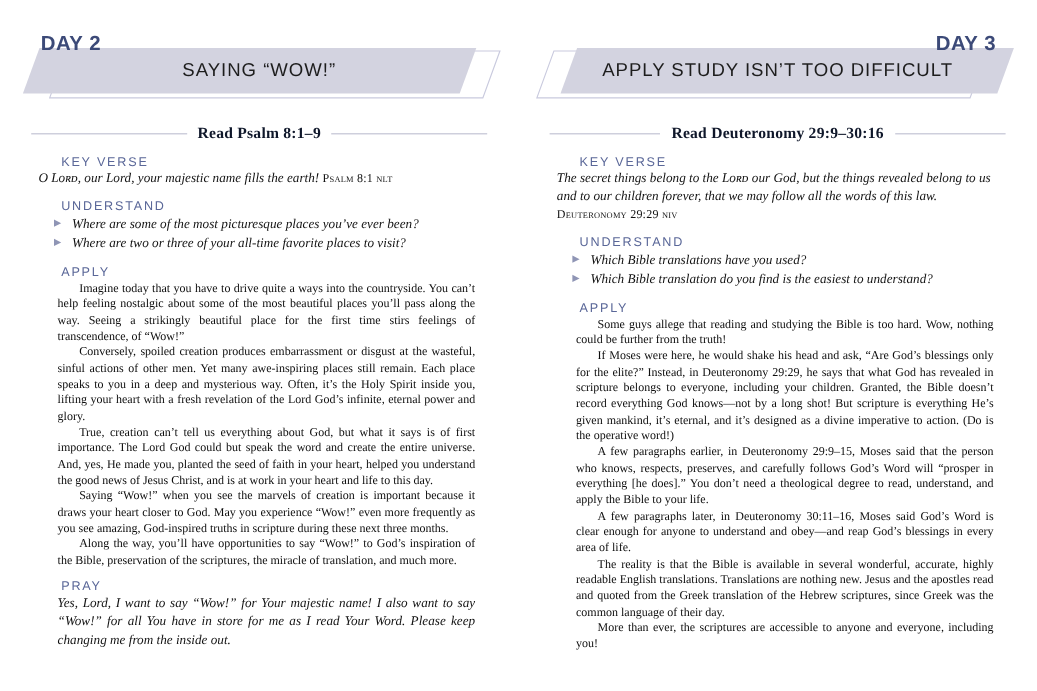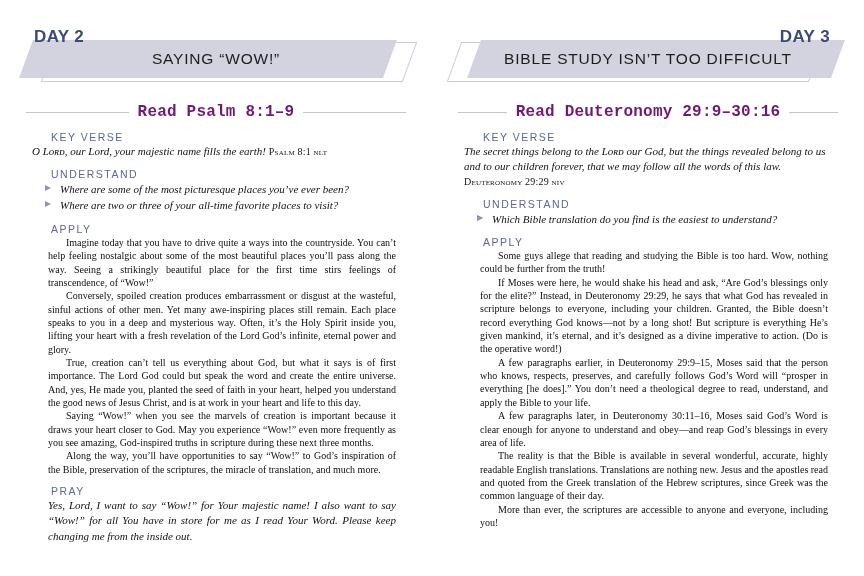--- a/index.html
+++ b/index.html
@@ -107,25 +107,25 @@
     gap: 9px;
     margin-top: 3px;
     margin-bottom: 10px;
   }
   .read-rule {
     flex: 1 1 auto;
     height: 1px;
     background: #c3c4d4;
   }
   .read-text {
-    font-family: Liberation Mono, monospace;
+    font-family: Liberation Serif, serif;
     font-weight: bold;
-    font-size: 16px;
+    font-size: 13px;
     letter-spacing: 0.2px;
-    color: #701a75;
+    color: #0f172a;
     white-space: nowrap;
   }
 
   
   .section-head {
     font-family: "Liberation Sans", sans-serif;
     font-size: 10.5px;
     letter-spacing: 1.5px;
     color: #5a6798;
     margin: 9px 0 1px 0;
@@ -239,39 +239,40 @@
     <div class="section-head">PRAY</div>
     <p class="pray-p">Yes, Lord, I want to say “Wow!” for Your majestic name! I also want to say “Wow!” for all You have in store for me as I read Your Word. Please keep changing me from the inside out.</p>
   </div>
 
   <div class="page page-right">
 
     <div class="banner-block">
       <div class="day-label">DAY 3</div>
       <div class="banner-outline"></div>
       <div class="banner-fill"></div>
-      <div class="banner-title">BIBLE STUDY ISN’T TOO DIFFICULT</div>
+      <div class="banner-title">APPLY STUDY ISN’T TOO DIFFICULT</div>
     </div>
 
     <div class="read-line">
       <span class="read-rule"></span>
       <span class="read-text">Read Deuteronomy 29:9–30:16</span>
       <span class="read-rule"></span>
     </div>
 
     <div class="section-head">KEY VERSE</div>
     <p class="verse">
       <span>The secret things belong to the Lᴏʀᴅ our God, but the things revealed belong to us and to our children forever, that we may follow all the words of this law.</span>
       <span class="ref">Deuteronomy 29:29 niv</span>
     </p>
 
     <div class="section-head">UNDERSTAND</div>
     <ul class="questions">
       <li>
         <span class="bullet-icon"></span>
+        <span>Which Bible translations have you used?</span>
       </li>
       <li>
         <span class="bullet-icon"></span>
         <span>Which Bible translation do you find is the easiest to understand?</span>
       </li>
     </ul>
 
     <div class="section-head">APPLY</div>
     <p class="body-p first">Some guys allege that reading and studying the Bible is too hard. Wow, nothing could be further from the truth!</p>
     <p class="body-p">If Moses were here, he would shake his head and ask, “Are God’s blessings only for the elite?” Instead, in Deuteronomy 29:29, he says that what God has revealed in scripture belongs to everyone, including your children. Granted, the Bible doesn’t record everything God knows—not by a long shot! But scripture is everything He’s given mankind, it’s eternal, and it’s designed as a divine imperative to action. (Do is the operative word!)</p>

